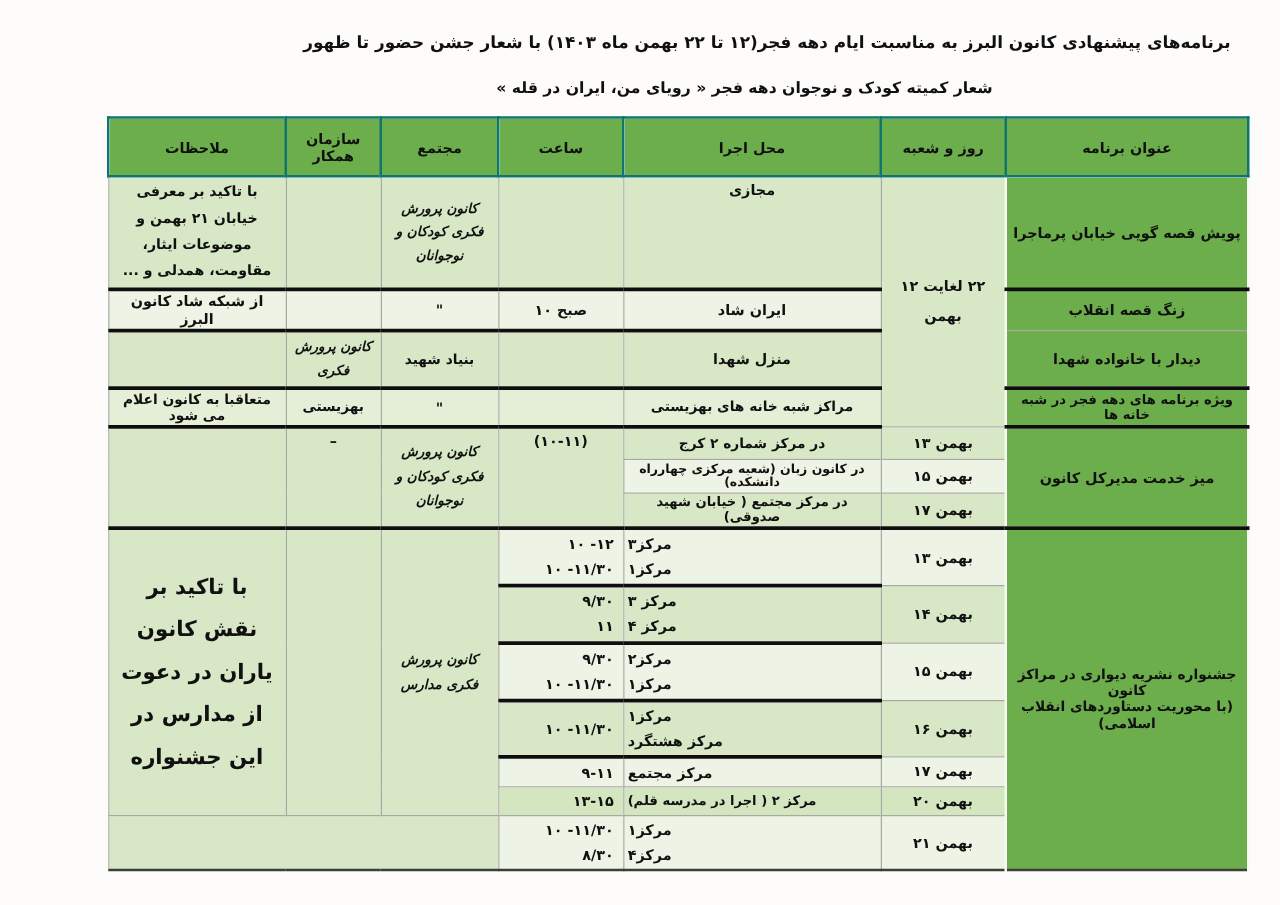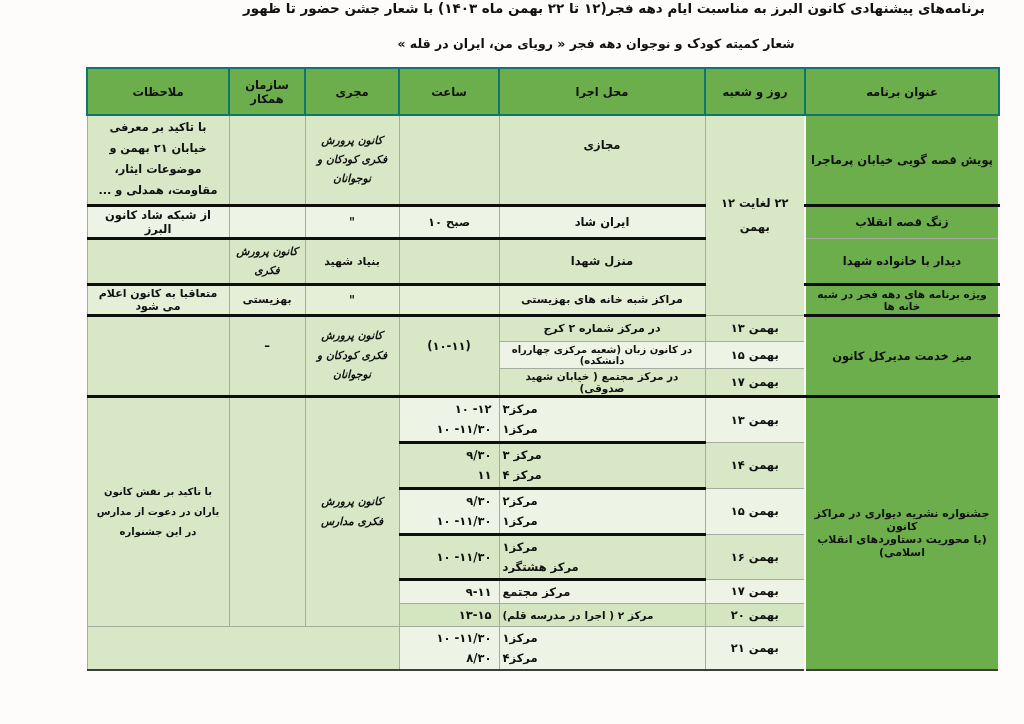--- a/index.html
+++ b/index.html
@@ -1,47 +1,47 @@
 <!DOCTYPE html>
 <html lang="fa" dir="rtl"><head>
 <meta charset="utf-8">
 <style>
   html,body{margin:0;padding:0;}
   body{
     width:1024px;height:724px;background:#fdfcfa;
     font-family:"DejaVu Sans","Liberation Sans",sans-serif;
     color:#101010;overflow:hidden;
   }
-  .titles{}
+  .titles{padding-top:26px;}
   .t1{margin-left:120px;width:820px;text-align:center;font-size:13.5px;font-weight:bold;}
   .t2{width:856px;text-align:center;font-size:12.5px;font-weight:bold;margin-top:20px;margin-left:18px;}
   table.sched{
     direction:rtl;border-collapse:collapse;table-layout:fixed;
     width:912px;margin:16px 24px 0 88px;
     border:1px solid #5a5f56;border-bottom:2px solid #3c3f38;
   }
   td{
     border:1px solid #a6ab9f;
     font-weight:bold;font-size:11.5px;text-align:center;vertical-align:middle;
     padding:1px 3px;overflow:hidden;
   }
   .hdr td{background:#6cae4b;border:2px solid #0f766e;font-size:11.5px;height:43px;}
   .green{background:#6cae4b;border-left:2px solid #f7f8f3;border-right:2px solid #f7f8f3;}
   .light{background:#d8e8c6;}
   .pale{background:#eef4e5;}
   .mid{background:#e5efd8;}
   .hl{background:#d3e6bf;}
   .bbk{border-bottom:3px solid #0e0e0e;}
-  .vtop{vertical-align:top;padding-top:22px;}
+  .vtop{vertical-align:top;padding-top:3px;}
   .num{direction:ltr;unicode-bidi:isolate;}
   .cl{line-height:1.75;}
   .ralign{text-align:left;padding-right:9px;}
   .talign{text-align:right;padding-right:7px;}
   .notes1{line-height:1.85;font-size:11.3px;padding:2px 6px;}
-  .notesC{line-height:2.0;font-size:10px;padding:2px 8px;margin-top:11px;}
+  .notesC{line-height:2.0;font-size:17px;padding:2px 8px;margin-top:11px;}
   .exec2{line-height:1.8;font-size:10.8px;font-style:italic;}
   .fit10{font-size:10px;}
   .fit105{font-size:10.5px;}
   .fit11{font-size:11px;}
   .prog2{display:flex;flex-direction:column;justify-content:center;height:100%;}
   .dl{line-height:2.1;}
 </style>
 </head>
 <body>
 
@@ -60,21 +60,21 @@
       <col style="width:76px">
       <col style="width:142px">
   </colgroup>
 
   <tbody>
       <tr class="hdr">
     <td>عنوان برنامه</td>
     <td>روز و شعبه</td>
     <td>محل اجرا</td>
     <td>ساعت</td>
-    <td>مجری</td>
+    <td>مجتمع</td>
     <td class="fit11">سازمان همکار</td>
     <td>ملاحظات</td>
   </tr>
 
   <tr style="height:75px">
     <td class="green bbk">پویش قصه گویی خیابان پرماجرا</td>
     <td class="light" rowspan="4">
       <div class="dl num">۱۲‎ لغایت ‎۲۲</div>
       <div class="dl">بهمن</div>
     </td>

